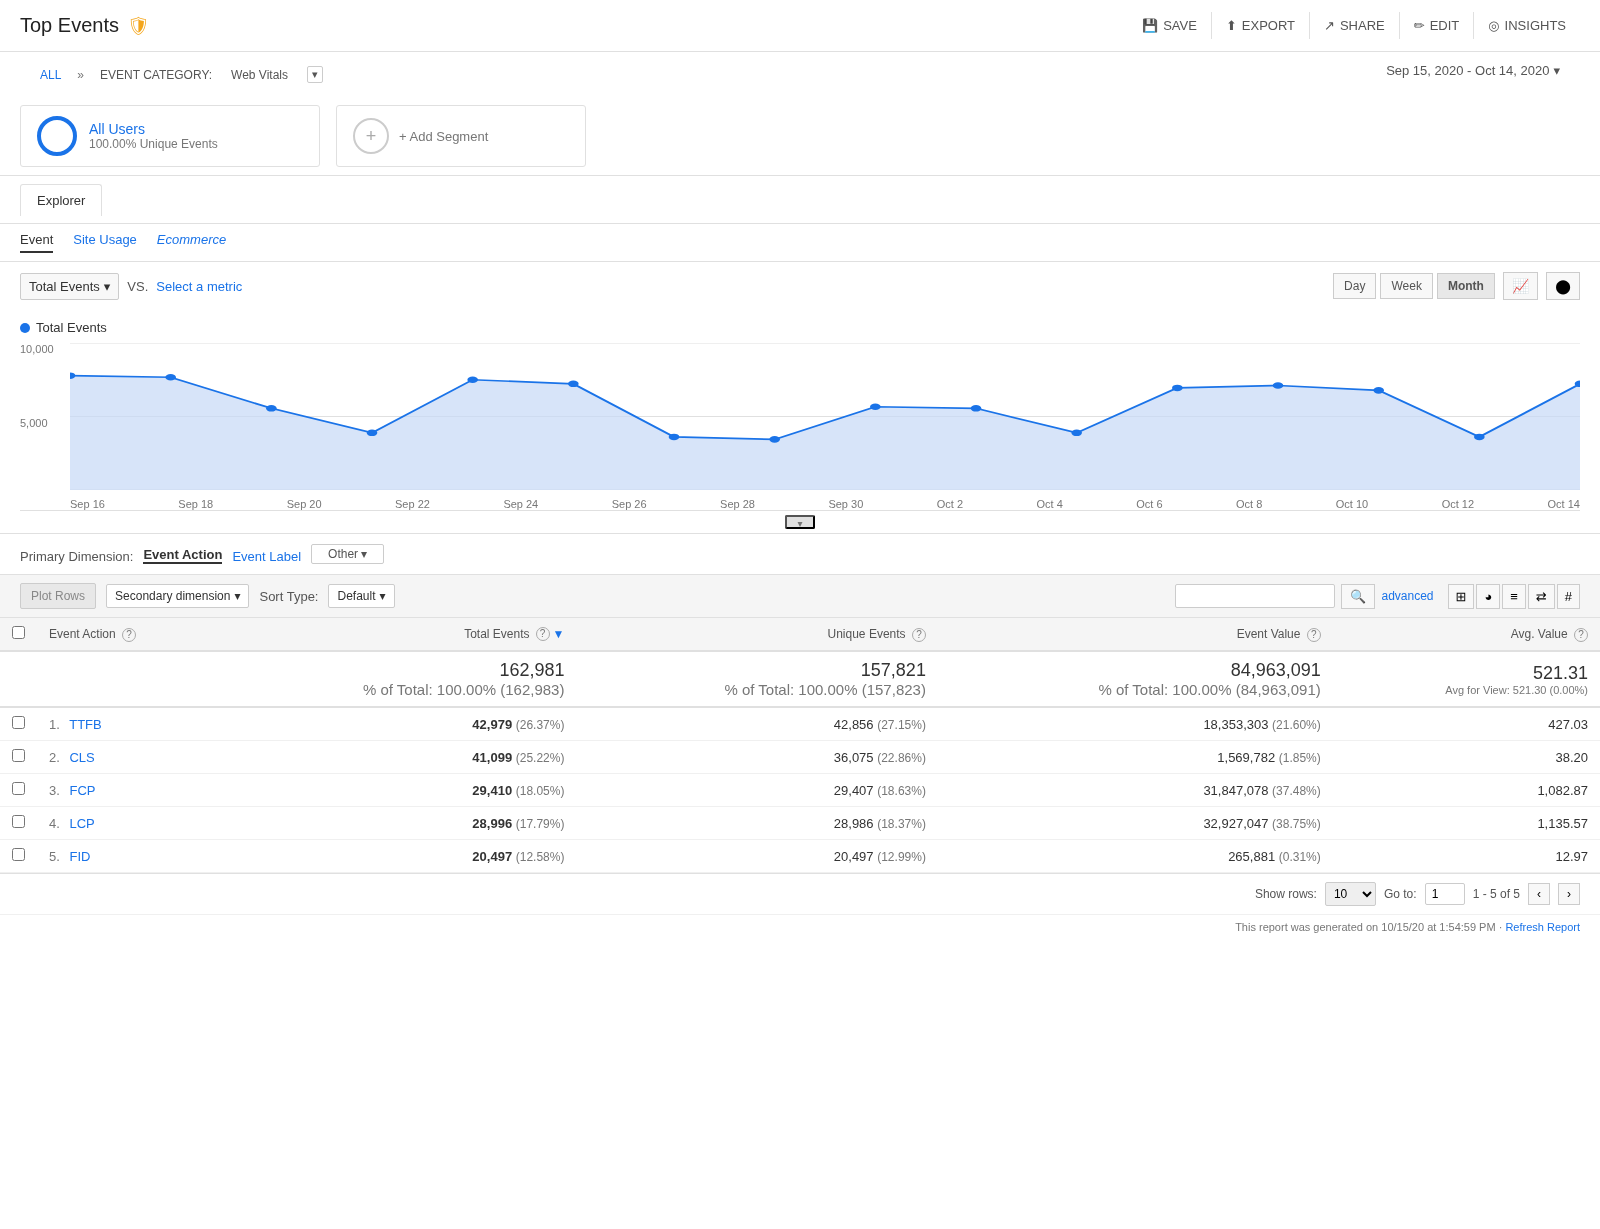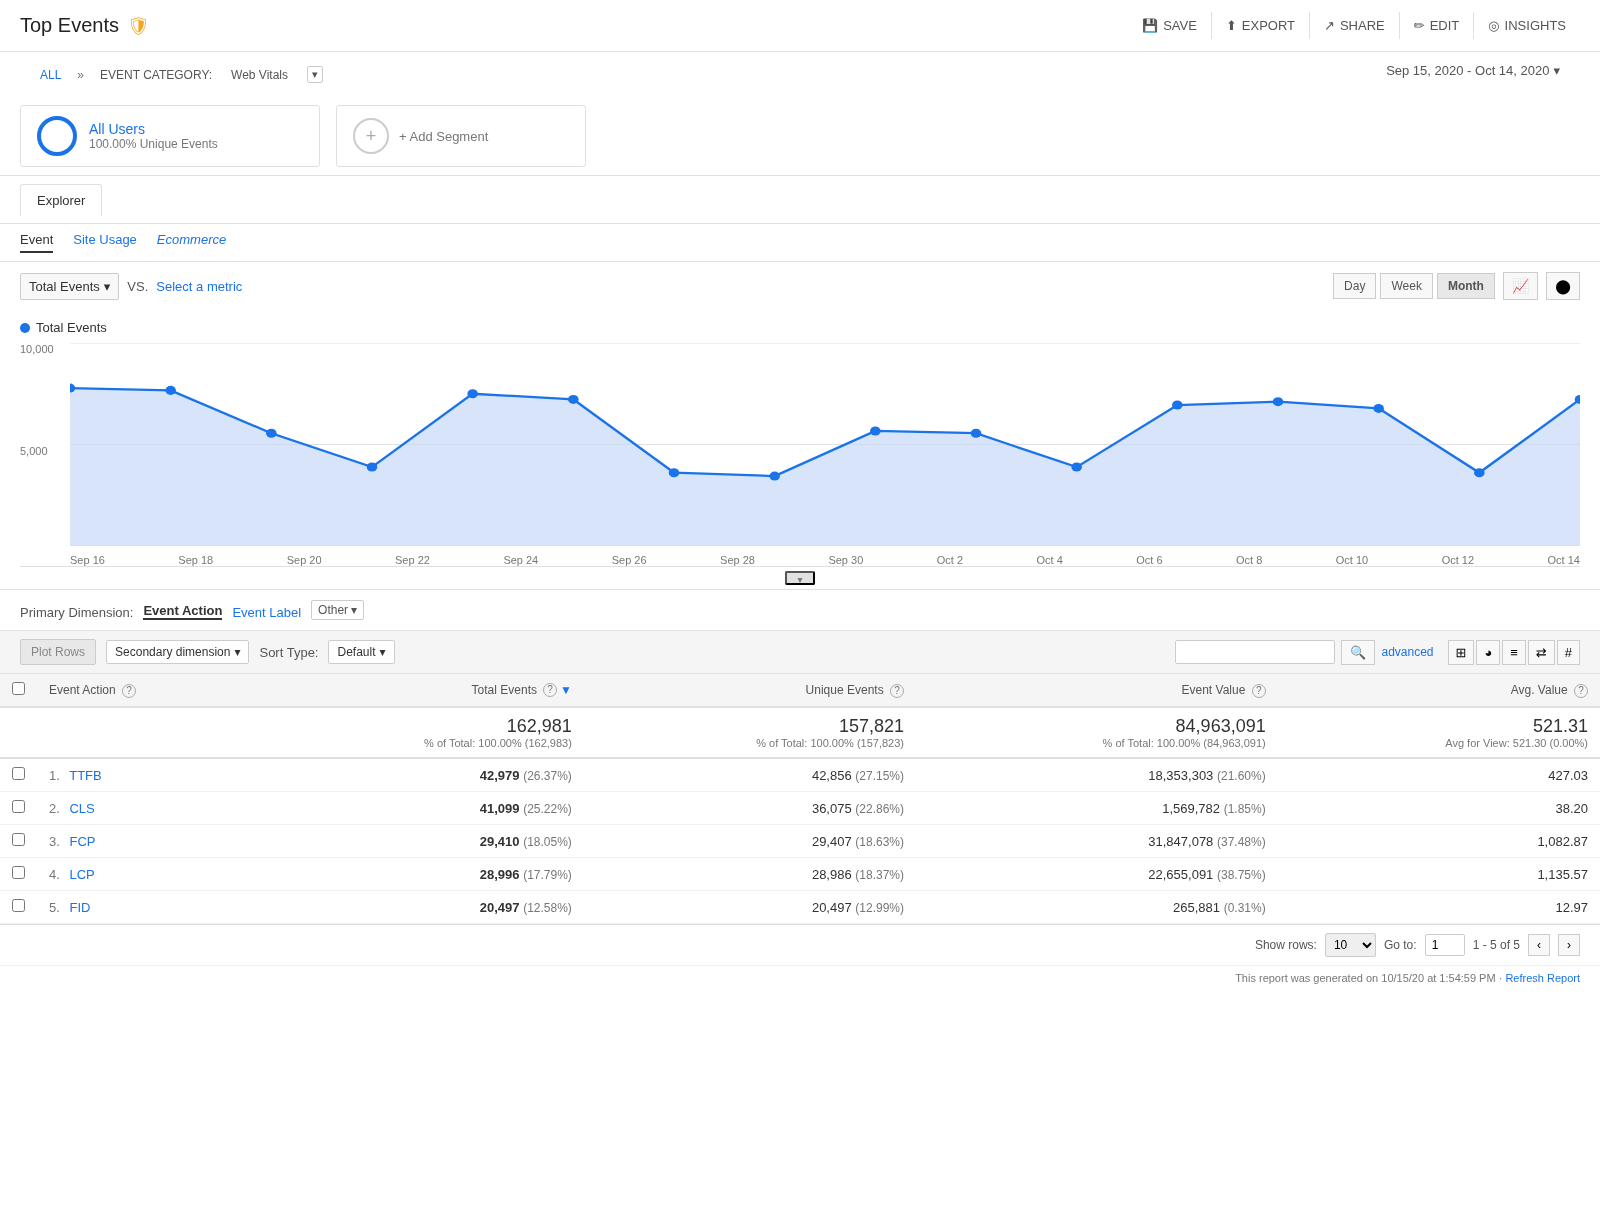--- a/index.html
+++ b/index.html
@@ -49,53 +49,53 @@
     .select-metric { color: #1a73e8; font-size: 13px; cursor: pointer; text-decoration: none; }
     .chart-controls-right { display: flex; align-items: center; gap: 4px; }
     .time-btn { padding: 5px 10px; border: 1px solid #ccc; background: #f8f8f8; cursor: pointer; font-size: 12px; color: #555; }
     .time-btn.active { background: #e8e8e8; font-weight: 600; }
     .view-btn { padding: 5px 8px; border: 1px solid #ccc; background: #f8f8f8; cursor: pointer; font-size: 14px; margin-left: 4px; }
     
     
     .chart-area { padding: 10px 20px 0; }
     .chart-legend { display: flex; align-items: center; gap: 6px; font-size: 13px; color: #333; margin-bottom: 8px; }
     .legend-dot { width: 10px; height: 10px; border-radius: 50%; background: #1a73e8; }
-    .chart-container { position: relative; height: 224px; border-bottom: 1px solid #e0e0e0; }
+    .chart-container { position: relative; height: 168px; border-bottom: 1px solid #e0e0e0; }
     .y-axis-labels { position: absolute; left: 0; top: 0; bottom: 20px; display: flex; flex-direction: column; justify-content: space-between; font-size: 11px; color: #777; width: 50px; }
     .chart-svg-wrap { position: absolute; left: 50px; right: 0; top: 0; bottom: 20px; }
     .x-axis { position: absolute; left: 50px; right: 0; bottom: 0; display: flex; justify-content: space-between; font-size: 11px; color: #777; }
     .chart-scroll-btn { display: block; margin: 4px auto; width: 30px; height: 14px; background: #e0e0e0; border-radius: 2px; text-align: center; cursor: pointer; font-size: 10px; line-height: 14px; color: #777; }
     
     
     .primary-dim { display: flex; align-items: flex-end; gap: 10px; padding: 10px 20px; font-size: 13px; }
     .primary-dim-label { color: #555; }
     .primary-dim a { color: #1a73e8; cursor: pointer; text-decoration: none; }
     .primary-dim a.active { color: #333; font-weight: 600; border-bottom: 2px solid #333; }
-    .other-dropdown { display: inline-flex; align-items: center; gap: 3px; color: #555; cursor: pointer; border: 1px solid #ccc; border-radius: 2px; padding: 2px 6px; font-size: 12px; }
+    .other-dropdown { display: inline-flex; align-items: center; gap: 3px; color: #555; cursor: pointer; border: 1px solid #ccc; border-radius: 2px; padding: 2px 16px; font-size: 12px; }
     
     
     .table-toolbar { display: flex; align-items: center; gap: 10px; padding: 8px 20px; background: #f5f5f5; border-top: 1px solid #e0e0e0; border-bottom: 1px solid #e0e0e0; }
     .plot-rows-btn { padding: 5px 10px; border: 1px solid #ccc; background: #e8e8e8; border-radius: 2px; font-size: 12px; color: #888; cursor: pointer; }
     .toolbar-dropdown { border: 1px solid #ccc; border-radius: 2px; padding: 4px 8px; background: #fff; cursor: pointer; font-size: 12px; display: flex; align-items: center; gap: 4px; }
     .toolbar-right { margin-left: auto; display: flex; align-items: center; gap: 6px; }
     .search-input { border: 1px solid #ccc; border-radius: 2px; padding: 4px 8px; font-size: 12px; width: 160px; }
     .search-btn { border: 1px solid #ccc; background: #f8f8f8; padding: 4px 8px; cursor: pointer; font-size: 13px; }
     .advanced-link { color: #1a73e8; font-size: 12px; cursor: pointer; margin-right: 8px; }
     .view-icons { display: flex; gap: 2px; }
     .view-icon-btn { padding: 4px 7px; border: 1px solid #ccc; background: #f8f8f8; cursor: pointer; font-size: 13px; }
     
     
     .data-table { width: 100%; border-collapse: collapse; font-size: 13px; }
     .data-table th { background: #f5f5f5; padding: 8px 12px; text-align: left; border-bottom: 2px solid #e0e0e0; font-weight: 500; font-size: 12px; color: #555; white-space: nowrap; }
     .data-table th.right { text-align: right; }
     .data-table td { padding: 8px 12px; border-bottom: 1px solid #f0f0f0; vertical-align: middle; }
     .data-table td.right { text-align: right; }
     .data-table .summary-row td { border-bottom: 2px solid #e0e0e0; }
     .data-table .totals { font-size: 18px; font-weight: 400; }
-    .data-table .pct-text { font-size: 11px; color: #777; display: block; }
+    .data-table .pct-text { font-size: 15px; color: #777; display: block; }
     .data-table .avg-text { font-size: 11px; color: #777; display: block; }
     .row-link { color: #1a73e8; cursor: pointer; text-decoration: none; }
     .row-num { color: #777; margin-right: 6px; }
     .sort-arrow { color: #1a73e8; font-size: 12px; }
     .help-icon { display: inline-block; width: 14px; height: 14px; border-radius: 50%; border: 1px solid #aaa; text-align: center; line-height: 12px; font-size: 10px; color: #777; cursor: pointer; margin-left: 3px; }
     
     
     .table-footer { display: flex; justify-content: flex-end; align-items: center; gap: 8px; padding: 8px 20px; border-top: 1px solid #e0e0e0; font-size: 12px; color: #555; }
     .show-rows-select { border: 1px solid #ccc; border-radius: 2px; padding: 3px 4px; font-size: 12px; }
     .goto-input { border: 1px solid #ccc; border-radius: 2px; padding: 3px 6px; width: 40px; font-size: 12px; }
@@ -425,21 +425,21 @@
         </td>
         <td class="right">
           <strong>28,996</strong>
           <span style="font-size:12px;color:#777;">(17.79%)</span>
         </td>
         <td class="right">
           <span>28,986</span>
           <span style="font-size:12px;color:#777;">(18.37%)</span>
         </td>
         <td class="right">
-          <span>22,655,091</span>
+          <span>32,927,047</span>
           <span style="font-size:12px;color:#777;">(38.75%)</span>
         </td>
         <td class="right">1,135.57</td>
       </tr>
       <tr>
         <td class="checkbox-cell">
           <input type="checkbox" style="">
         </td>
         <td>
           <span class="row-num">5.</span>

